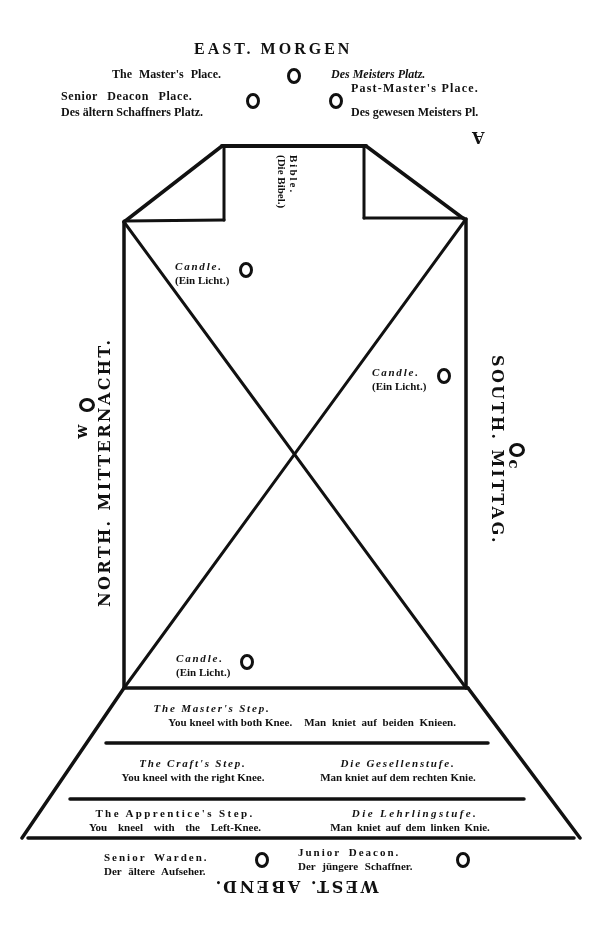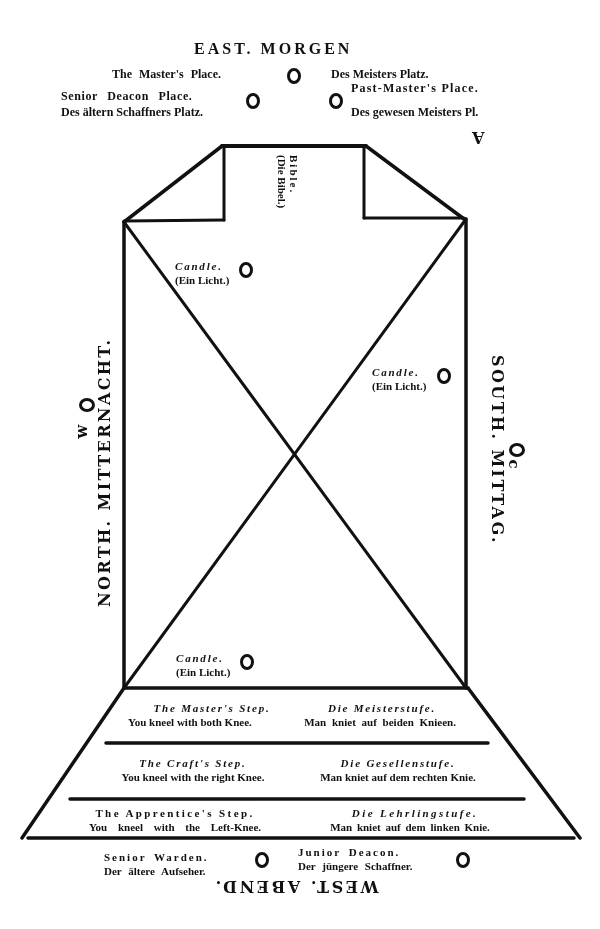--- a/index.html
+++ b/index.html
@@ -41,21 +41,21 @@
     <line x1="106" y1="743" x2="488" y2="743" stroke-width="3.5"></line>
     <line x1="70" y1="799" x2="524" y2="799" stroke-width="3.5"></line>
     <line x1="28" y1="838" x2="574" y2="838" stroke-width="3.5"></line>
   </g>
 </svg>
 
 <div class="abs b" style="left:194px; top:40px; font-size:16px; letter-spacing:3px;">EAST. MORGEN</div>
 
 <div class="abs b t12" style="left:112px; top:66px; word-spacing:4px;">The Master's Place.</div>
 <div class="ring" style="left:287px; top:68px;"></div>
-<div class="abs b t12" style="left:331px; top:66px;">Des Meisters Platz.</div>
+<div class="abs b t12" style="left:331px; top:66px;font-style:italic;">Des Meisters Platz.</div>
 
 <div class="abs b t12" style="left:61px; top:88px; word-spacing:6px; letter-spacing:0.6px;">Senior Deacon Place.</div>
 <div class="ring" style="left:246px; top:93px;"></div>
 <div class="abs b t12" style="left:61px; top:104px;">Des ältern Schaffners Platz.</div>
 
 <div class="ring" style="left:329px; top:93px;"></div>
 <div class="abs b t12" style="left:351px; top:80px; letter-spacing:1.2px;text-align:right;">Past-Master's Place.</div>
 <div class="abs b t12" style="left:351px; top:104px;">Des gewesen Meisters Pl.</div>
 
 <div class="abs b" style="left:472px; top:128px; font-size:16px; transform:rotate(180deg); font-family:'DejaVu Serif', serif;">A</div>
@@ -87,24 +87,23 @@
 <div class="ring" style="left:80px; top:397px; transform:rotate(90deg);"></div>
 <div class="abs b" style="left:75px; top:422px; transform:rotate(-90deg); font-size:16px; font-family:'DejaVu Serif', serif;">w</div>
 
 <div class="abs b" style="left:507px; top:355px; transform-origin:0 0; transform:rotate(90deg); font-size:16px; letter-spacing:2.4px; font-family:'DejaVu Serif', serif;">SOUTH. MITTAG.</div>
 <div class="ring" style="left:510px; top:442px; transform:rotate(90deg);"></div>
 <div class="abs b" style="left:509px; top:455px; transform:rotate(90deg); font-size:15px; font-family:'DejaVu Serif', serif;">c</div>
 
 <div class="abs b t11" style="left:128px; top:701px; width:340px;">
   <div style="display:flex;">
     <div style="width:168px; text-align:center;" class="sp2">The Master's Step.</div>
-    <div style="width:172px; text-align:center;" class="sp2">Die Meisterstufe.</div>
   </div>
   <div style="display:flex;">
-    <div style="width:168px; text-align:left;">You kneel with both Knee.</div>
+    <div style="width:168px; text-align:right;">You kneel with both Knee.</div>
     <div style="width:180px; text-align:center; word-spacing:3px;">Man kniet auf beiden Knieen.</div>
   </div>
 </div>
 
 <div class="abs b t11" style="left:98px; top:756px; width:410px;">
   <div style="display:flex;">
     <div style="width:190px; text-align:center;" class="sp2">The Craft's Step.</div>
     <div style="width:220px; text-align:center;" class="sp2">Die Gesellenstufe.</div>
   </div>
   <div style="display:flex;">

